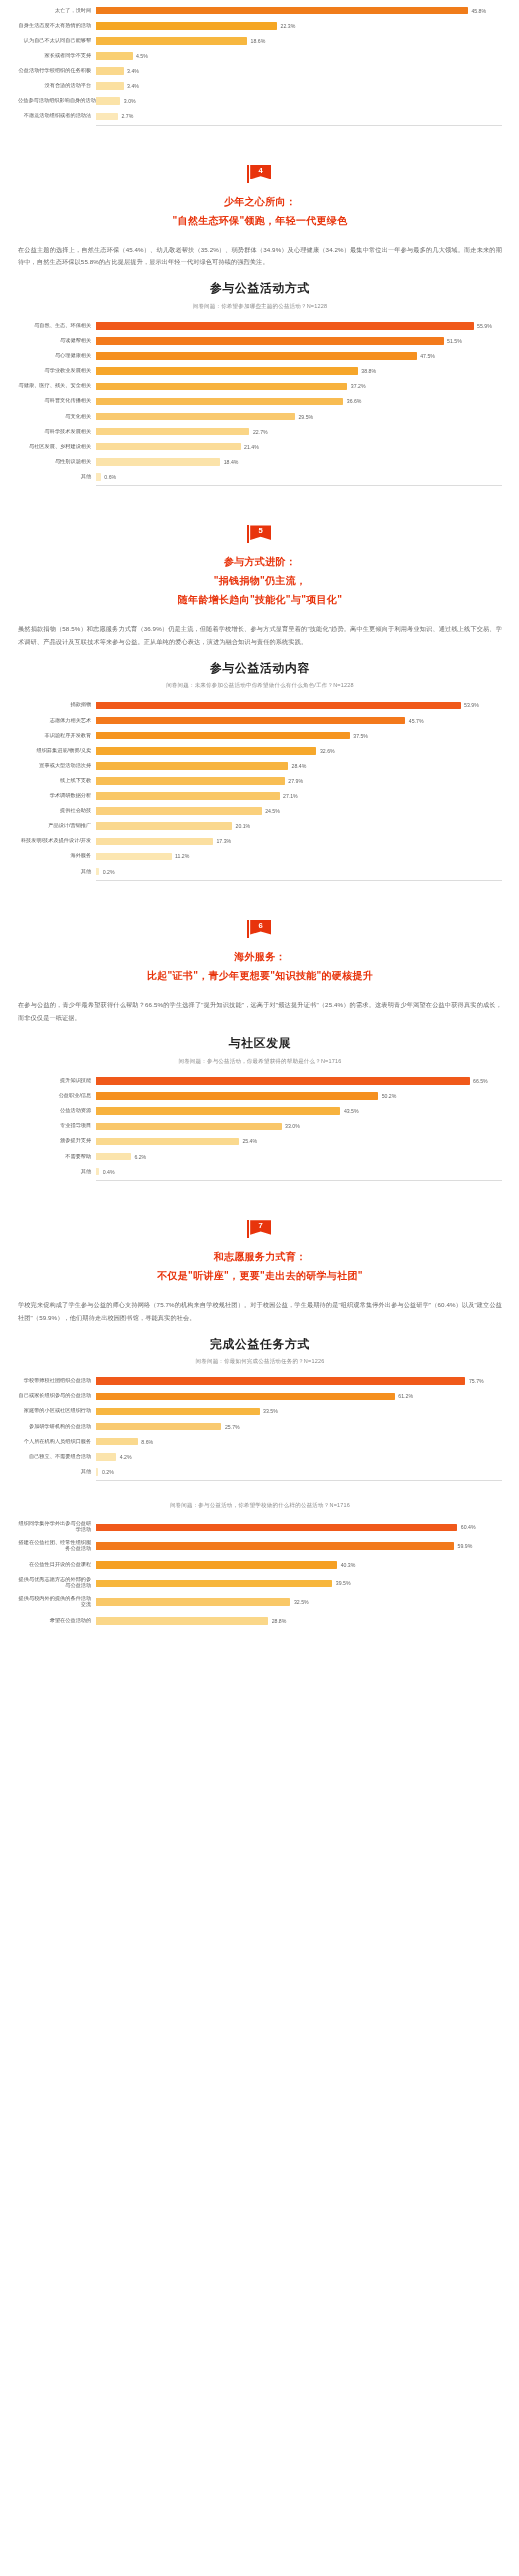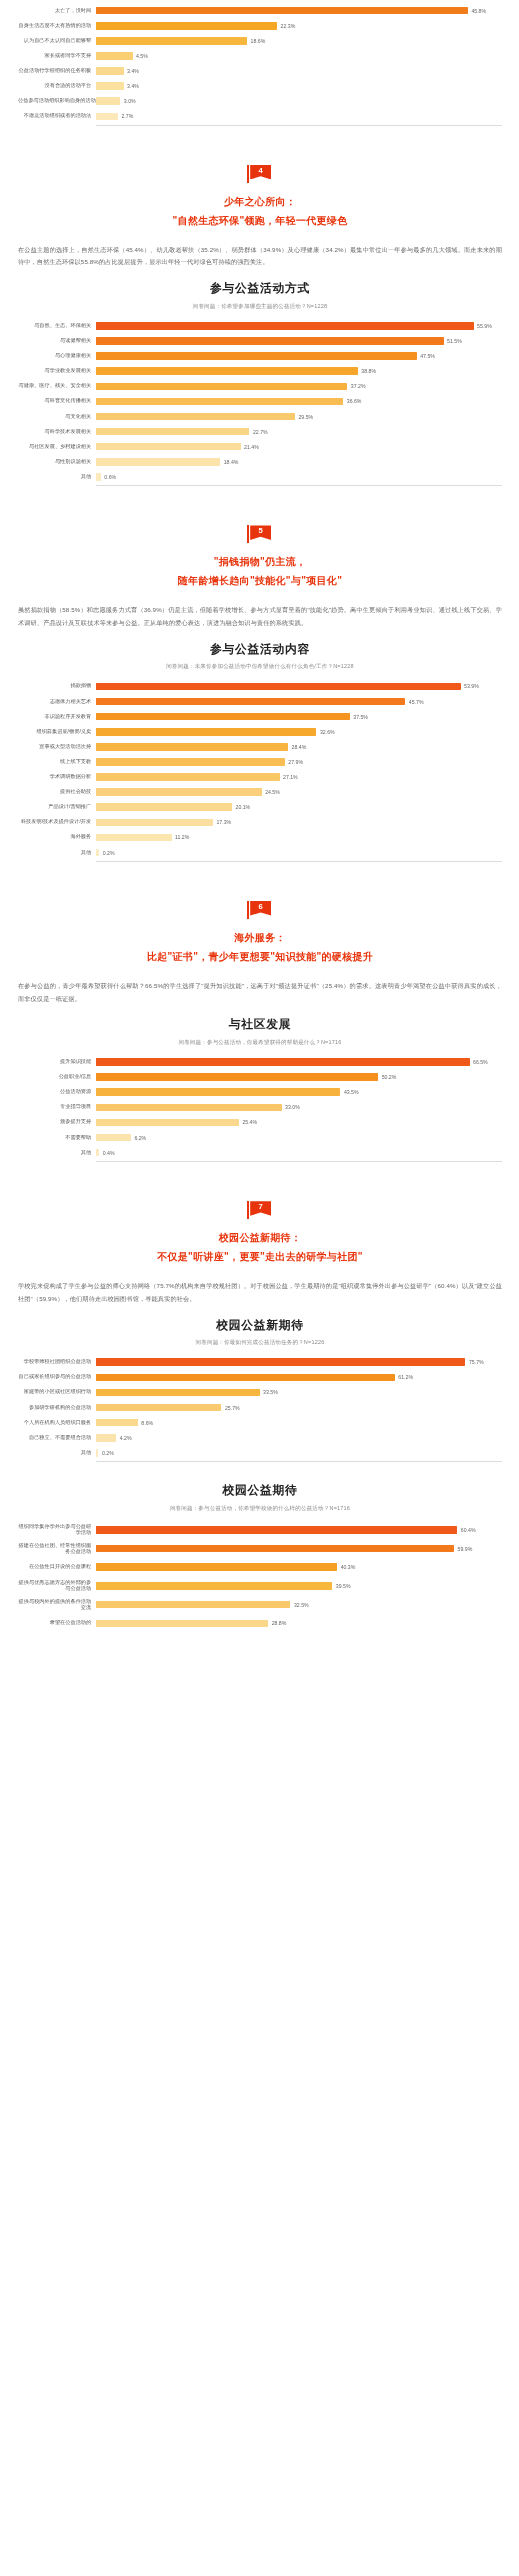--- a/index.html
+++ b/index.html
@@ -292,20 +292,21 @@
   </div>
 
   <div class="spacer-lg"></div>
 
   <div class="callout">
     <div class="flag">
       <div class="pole"></div>
       <div class="banner"></div>
       <div class="num">5</div>
     </div>
+    <div class="callout-line">参与方式进阶：</div>
     <div class="callout-line">"捐钱捐物"仍主流，</div>
     <div class="callout-line">随年龄增长趋向"技能化"与"项目化"</div>
   </div>
 
   <div class="para">虽然捐款捐物（58.5%）和志愿服务力式育（36.9%）仍是主流，但随着学校增长、参与方式显育呈着的"技能化"趋势。高中生更倾向于利用考业知识、通过线上线下交易、学术调研、产品设计及互联技术等来参与公益。正从单纯的爱心表达，演进为融合知识与责任的系统实践。</div>
 
   <div class="chart-block">
     <div class="chart-title">参与公益活动内容</div>
     <div class="chart-sub">问卷问题：未来你参加公益活动中你希望做什么有什么角色/工作？N=1228</div>
     <div class="bars">
@@ -469,28 +470,28 @@
   </div>
 
   <div class="spacer-lg"></div>
 
   <div class="callout">
     <div class="flag">
       <div class="pole"></div>
       <div class="banner"></div>
       <div class="num">7</div>
     </div>
-    <div class="callout-line">校园公益新期待：</div>
+    <div class="callout-line">和志愿服务力式育：</div>
     <div class="callout-line">不仅是"听讲座"，更要"走出去的研学与社团"</div>
   </div>
 
   <div class="para">学校完来促构成了学生参与公益的师心支持网络（75.7%的机构来自学校规社团）。对于校园公益，学生最期待的是"组织观常集停外出参与公益研学"（60.4%）以及"建立公益社团"（59.9%），他们期待走出校园图书馆，寻能真实的社会。</div>
 
   <div class="chart-block">
-    <div class="chart-title">校园公益新期待</div>
+    <div class="chart-title">完成公益任务方式</div>
     <div class="chart-sub">问卷问题：你最如何完成公益活动任务的？N=1226</div>
     <div class="bars">
       <div class="bar-row">
         <div class="bar-label">学校带师校社团组织公益活动</div>
         <div class="bar-track">
           <div class="bar-fill" style="width:91%;background:#f0591a;"></div>
           <div class="bar-val">75.7%</div>
         </div>
       </div>
       <div class="bar-row">
@@ -535,21 +536,20 @@
           <div class="bar-val">0.2%</div>
         </div>
       </div>
       <div class="axis-line"></div>
     </div>
   </div>
 
   <div class="spacer-lg"></div>
 
   <div class="chart-block">
-    <div class="chart-title">校园公益期待</div>
     <div class="chart-sub">问卷问题：参与公益活动，你希望学校做的什么样的公益活动？N=1716</div>
     <div class="bars">
       <div class="bar-row" style="height:16.6px;">
         <div class="bar-label" style="white-space:normal;">组织同学集停学外出参与公益研学活动</div>
         <div class="bar-track">
           <div class="bar-fill" style="width:89%;background:#f0591a;"></div>
           <div class="bar-val">60.4%</div>
         </div>
       </div>
       <div class="bar-row" style="height:16.6px;">

